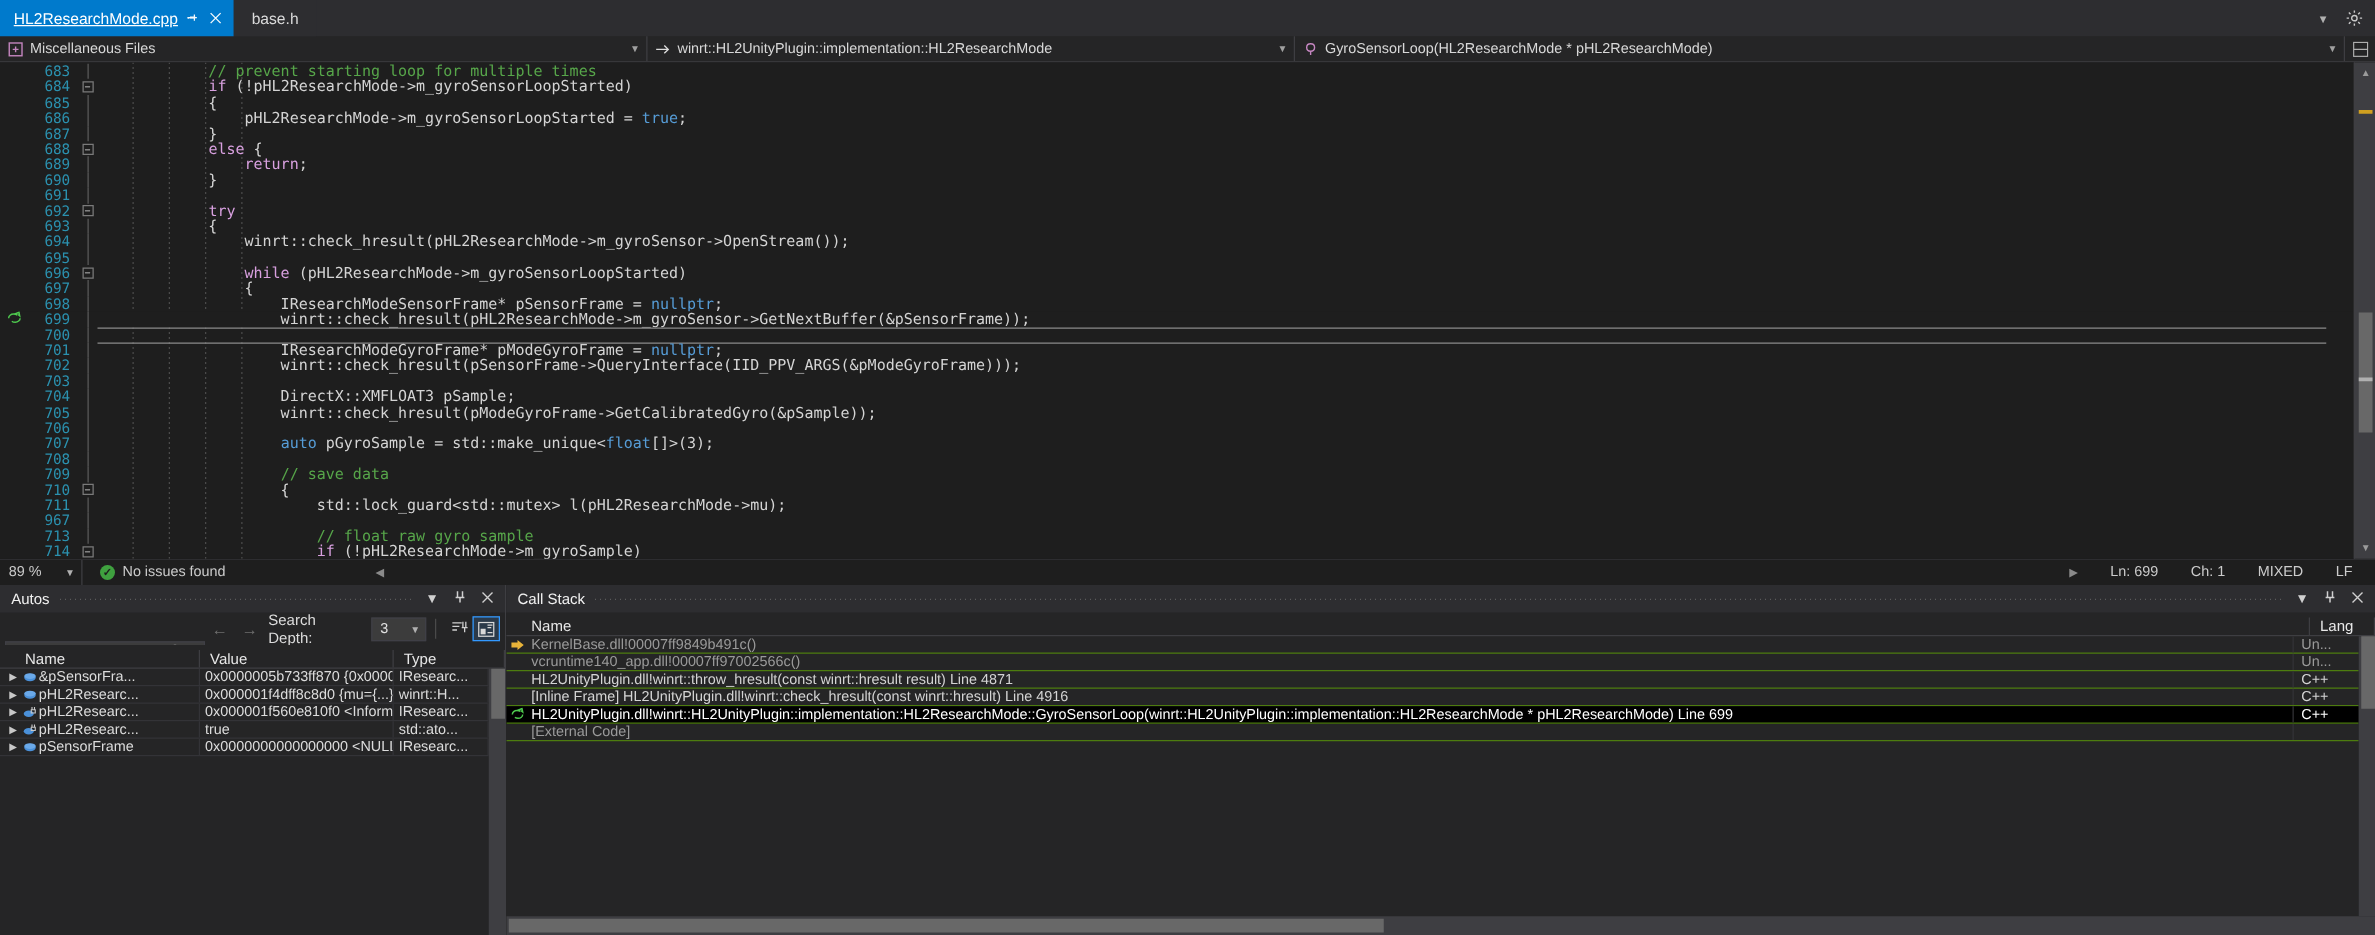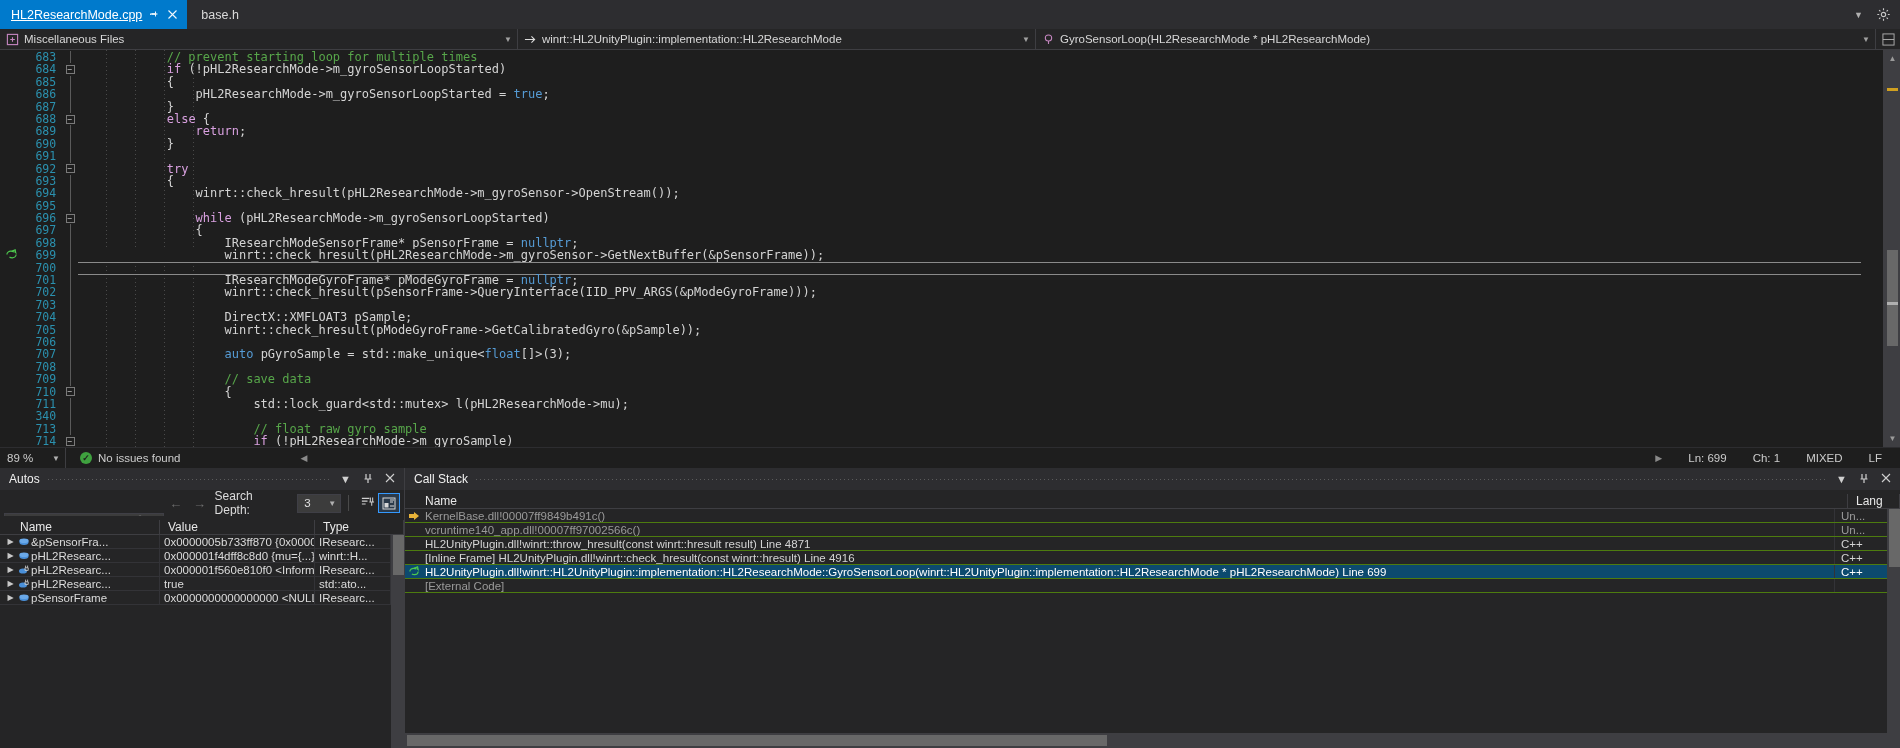--- a/index.html
+++ b/index.html
@@ -189,21 +189,21 @@
   
   .ac-name { width: 160px; flex: 0 0 160px; }
   .ac-val  { width: 155px; flex: 0 0 155px; }
   .ac-type { flex: 1; }
 
   
   .cs-row {
     display:flex; align-items:center; height: 14px; font-size: 11.5px;
     border-bottom: 1px solid #4d7c0f;
   }
-  .cs-row.active { background: #0c4a6e; color:#ffffff; }
+  .cs-row.active { background: #000000; color:#ffffff; }
   .cs-row.dim { color: #9a9a9a; }
   .cs-marker { width: 18px; flex: 0 0 18px; display:flex; align-items:center; justify-content:center; }
   .cs-name { flex: 1; overflow:hidden; white-space:nowrap; padding-left: 2px;
              border-right: 1px solid #333337; height:100%; display:flex; align-items:center; }
   .cs-lang { width: 52px; flex: 0 0 52px; padding-left: 6px; overflow:hidden;
              white-space:nowrap; height:100%; display:flex; align-items:center; }
 
   .panel-vscroll { width: 15px; background:#3e3e42; position:relative; }
   .panel-vthumb { position:absolute; left:2px; width:11px; background:#686868; }
   .panel-hscroll { height: 15px; background:#3e3e42; position:relative; flex: 0 0 15px; }
@@ -316,21 +316,21 @@
           <div class="cline"><div class="glyph-margin"></div><div class="gutter-num">702</div><div class="fold"><span class="fold-bar"></span></div><div class="code-text"><span>                    winrt::check_hresult(pSensorFrame-&gt;QueryInterface(IID_PPV_ARGS(&amp;pModeGyroFrame)));</span></div></div>
           <div class="cline"><div class="glyph-margin"></div><div class="gutter-num">703</div><div class="fold"><span class="fold-bar"></span></div><div class="code-text"><span></span></div></div>
           <div class="cline"><div class="glyph-margin"></div><div class="gutter-num">704</div><div class="fold"><span class="fold-bar"></span></div><div class="code-text"><span>                    DirectX::XMFLOAT3 pSample;</span></div></div>
           <div class="cline"><div class="glyph-margin"></div><div class="gutter-num">705</div><div class="fold"><span class="fold-bar"></span></div><div class="code-text"><span>                    winrt::check_hresult(pModeGyroFrame-&gt;GetCalibratedGyro(&amp;pSample));</span></div></div>
           <div class="cline"><div class="glyph-margin"></div><div class="gutter-num">706</div><div class="fold"><span class="fold-bar"></span></div><div class="code-text"><span></span></div></div>
           <div class="cline"><div class="glyph-margin"></div><div class="gutter-num">707</div><div class="fold"><span class="fold-bar"></span></div><div class="code-text"><span>                    </span><span class="k">auto</span><span> pGyroSample = std::make_unique&lt;</span><span class="k">float</span><span>[]&gt;(3);</span></div></div>
           <div class="cline"><div class="glyph-margin"></div><div class="gutter-num">708</div><div class="fold"><span class="fold-bar"></span></div><div class="code-text"><span></span></div></div>
           <div class="cline"><div class="glyph-margin"></div><div class="gutter-num">709</div><div class="fold"><span class="fold-bar"></span></div><div class="code-text"><span>                    </span><span class="cm">// save data</span></div></div>
           <div class="cline"><div class="glyph-margin"></div><div class="gutter-num">710</div><div class="fold"><span class="fold-box">−</span></div><div class="code-text"><span>                    {</span></div></div>
           <div class="cline"><div class="glyph-margin"></div><div class="gutter-num">711</div><div class="fold"><span class="fold-bar"></span></div><div class="code-text"><span>                        std::lock_guard&lt;std::mutex&gt; l(pHL2ResearchMode-&gt;mu);</span></div></div>
-          <div class="cline"><div class="glyph-margin"></div><div class="gutter-num">340</div><div class="fold"><span class="fold-bar"></span></div><div class="code-text"><span></span></div></div>
+          <div class="cline"><div class="glyph-margin"></div><div class="gutter-num">967</div><div class="fold"><span class="fold-bar"></span></div><div class="code-text"><span></span></div></div>
           <div class="cline"><div class="glyph-margin"></div><div class="gutter-num">713</div><div class="fold"><span class="fold-bar"></span></div><div class="code-text"><span>                        </span><span class="cm">// float raw gyro sample</span></div></div>
           <div class="cline"><div class="glyph-margin"></div><div class="gutter-num">714</div><div class="fold"><span class="fold-box">−</span></div><div class="code-text"><span>                        </span><span class="kp">if</span><span> (!pHL2ResearchMode-&gt;m_gyroSample)</span></div></div>
         </div>
     </div>
     <div class="v-scroll">
       <div class="btn">▲</div>
       <div class="marker" style="top:38px; background:#d0a020;"></div>
       <div class="v-thumb" style="top:200px; height:96px;"></div>
       <div class="marker" style="top:252px; background:#b0b0b0;"></div>
       <div class="btn" style="position:absolute;bottom:0;">▼</div>

